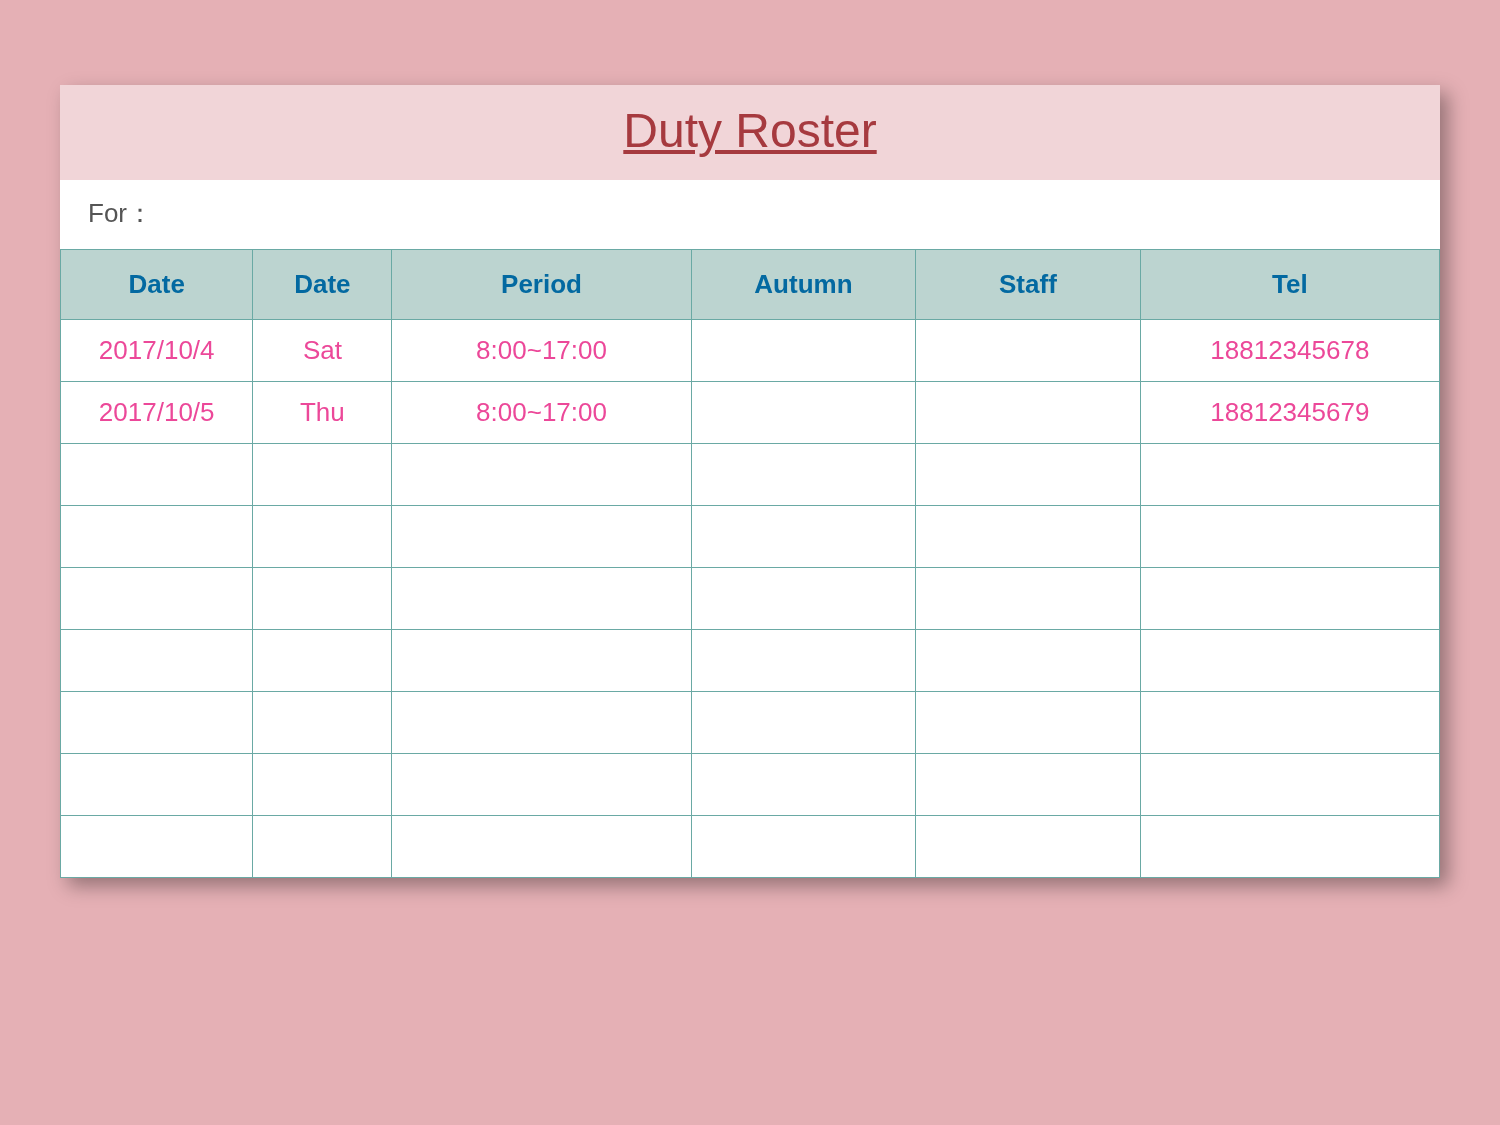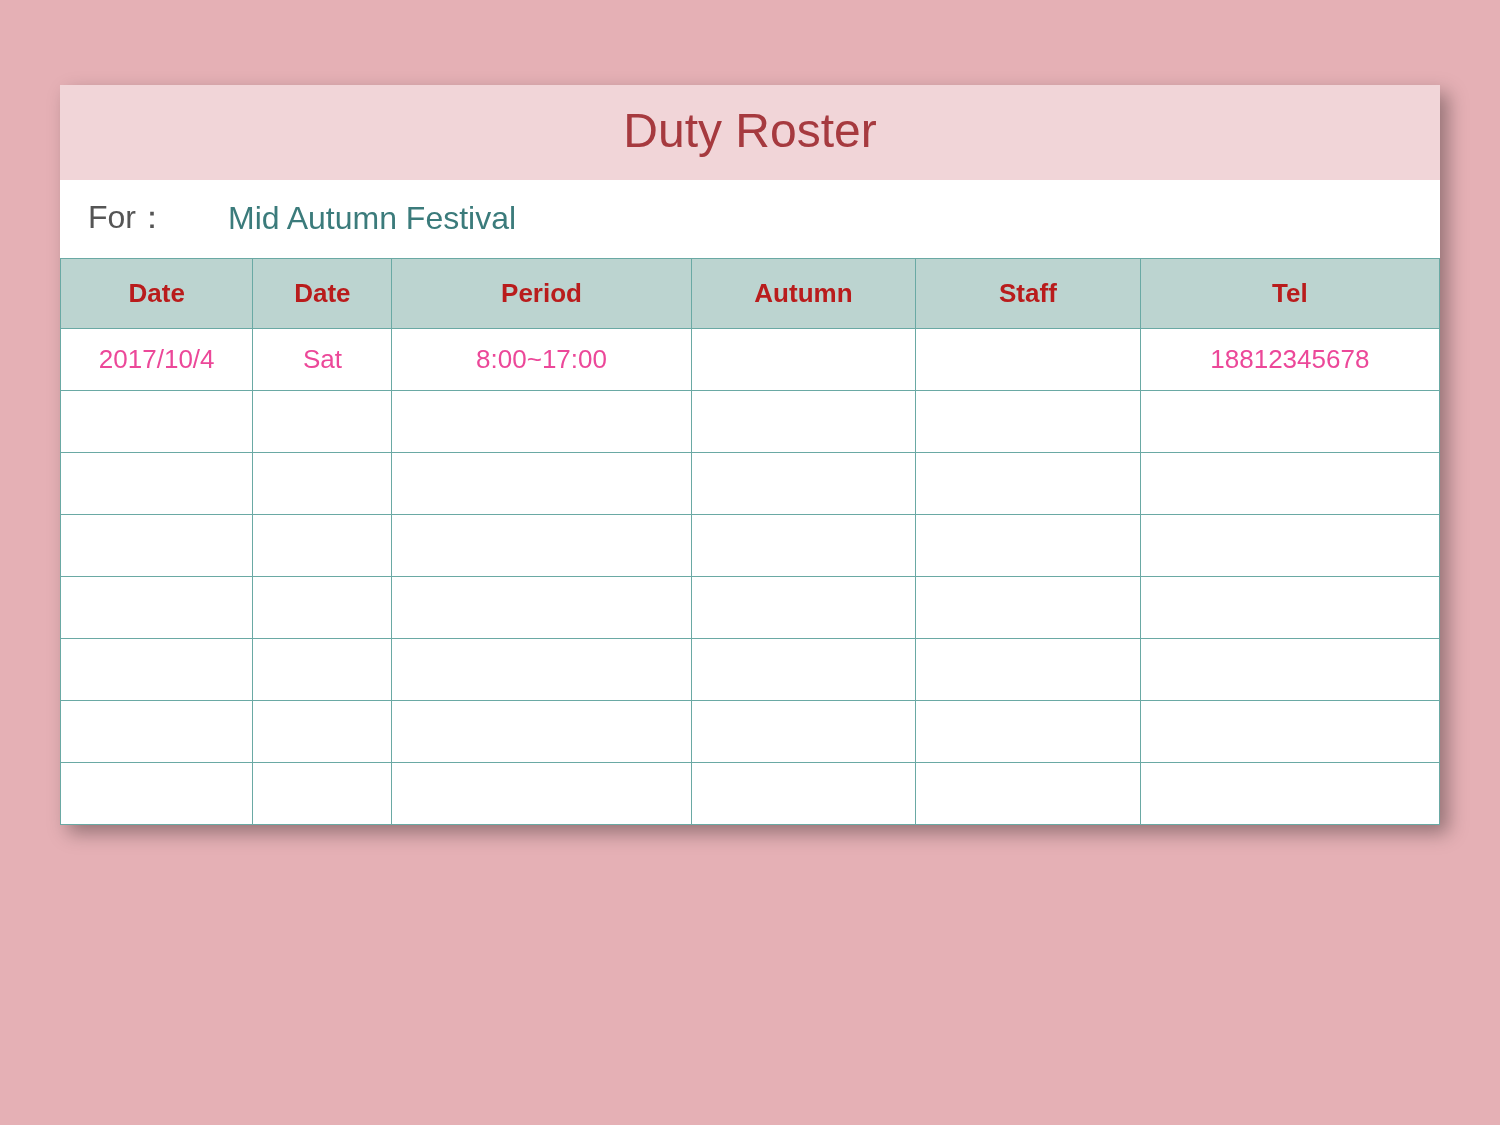--- a/index.html
+++ b/index.html
@@ -21,47 +21,48 @@
     .title-bar {
       background: #f1d5d8;
       text-align: center;
       padding: 18px 0 22px;
     }
     .title-bar h1 {
       font-size: 48px;
       font-weight: 400;
       color: #a63a3f;
       font-family: Arial, sans-serif;
+      text-decoration: underline;
     }
     .for-row {
       display: flex;
       align-items: center;
       padding: 16px 28px 18px;
-      font-size: 32px;
+      font-size: 26px;
       color: #3b7b7b;
     }
     .for-label {
       color: #555;
       margin-right: 60px;
     }
     table {
       width: 100%;
       border-collapse: collapse;
       table-layout: fixed;
     }
     th, td {
       border: 1px solid #6aa9a4;
       text-align: center;
       vertical-align: middle;
       font-size: 26px;
       height: 62px;
     }
     th {
       background: #bcd4d0;
-      color: #b91c1c;
+      color: #0369a1;
       font-weight: bold;
       height: 70px;
     }
     td {
       color: #ec4899;
       background: #fff;
     }
     
     col.c-date   { width: 180px; }
     col.c-week   { width: 130px; }
@@ -75,21 +76,20 @@
 </head>
 <body>
 
 <div class="sheet">
   <div class="title-bar">
     <h1>Duty Roster</h1>
   </div>
 
   <div class="for-row">
     <span class="for-label">For：</span>
-    <span>Mid Autumn Festival</span>
   </div>
 
   <table>
     <colgroup>
       <col class="c-date">
         <col class="c-week">
         <col class="c-period">
       <col class="c-leader">
         <col class="c-staff">
         <col class="c-tel">
@@ -105,20 +105,28 @@
       </tr>
     </thead>
     <tbody id="roster-body">
         <tr>
           <td>2017/10/4</td>
           <td>Sat</td>
           <td>8:00~17:00</td>
           <td></td>
           <td></td>
           <td>18812345678</td>
+        </tr>
+        <tr>
+          <td>2017/10/5</td>
+          <td>Thu</td>
+          <td>8:00~17:00</td>
+          <td></td>
+          <td></td>
+          <td>18812345679</td>
         </tr>
         <tr>
           <td></td>
           <td></td>
           <td></td>
           <td></td>
           <td></td>
           <td></td>
         </tr>
         <tr>

